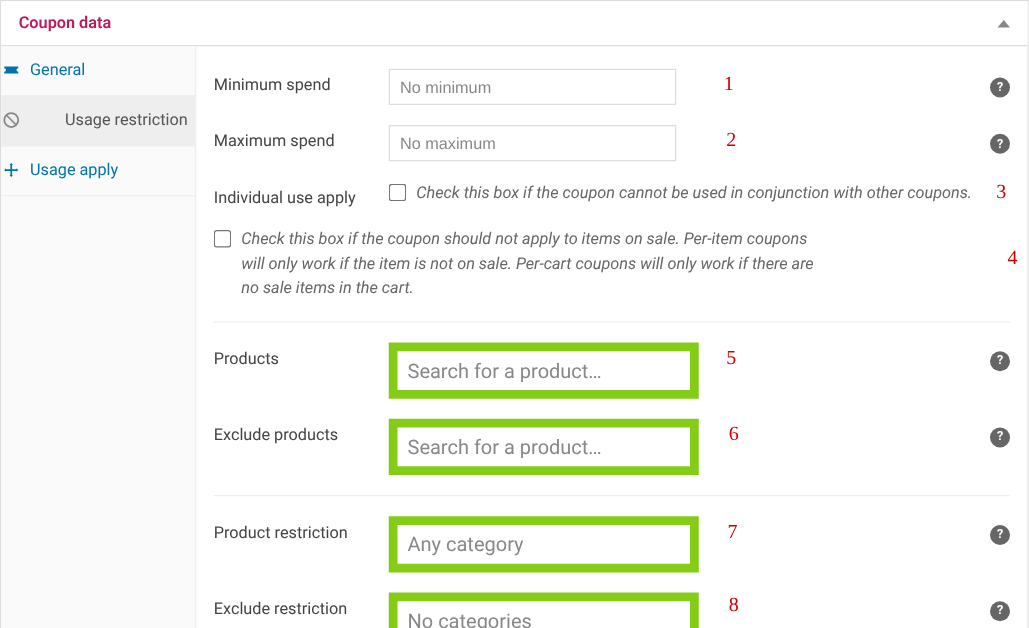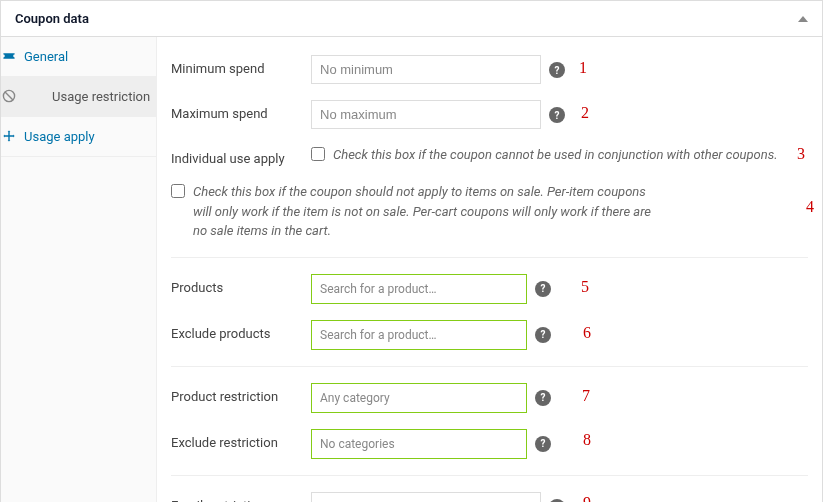--- a/index.html
+++ b/index.html
@@ -22,21 +22,21 @@
       background: #fff;
       border-bottom: 1px solid #ddd;
       padding: 10px 14px;
       display: flex;
       justify-content: space-between;
       align-items: center;
     }
     .panel-header h3 {
       font-size: 13px;
       font-weight: 600;
-      color: #0f172a;
+      color: #be185d;
     }
     .collapse-icon {
       width: 0;
       height: 0;
       border-left: 5px solid transparent;
       border-right: 5px solid transparent;
       border-bottom: 6px solid #888;
     }
     .panel-body {
       display: flex;
@@ -87,37 +87,38 @@
       width: 140px;
       padding-top: 6px;
       color: #444;
       font-size: 13px;
     }
     .form-row .field {
       display: flex;
       align-items: flex-start;
       gap: 8px;
       flex: 1;
+      justify-content: space-between;
     }
     .form-row input[type="text"] {
       width: 230px;
       padding: 6px 8px;
       border: 1px solid #ddd;
       font-size: 13px;
       color: #333;
       background: #fff;
     }
     .form-row input[type="text"]::placeholder {
       color: #888;
     }
     .select-like {
-      width: 216px;
+      width: 248px;
       padding: 6px 8px;
-      border: 1px solid #84cc16;
-      font-size: 12px;
+      border: 7px solid #84cc16;
+      font-size: 16px;
       color: #888;
       background: #fff;
       min-height: 30px;
       display: flex;
       align-items: center;
     }
     .help-icon {
       width: 16px;
       height: 16px;
       border-radius: 50%;

